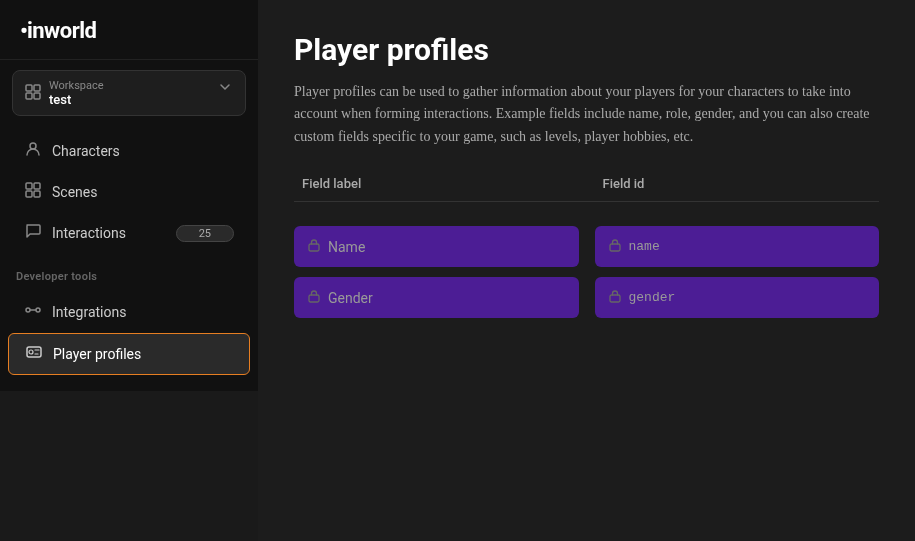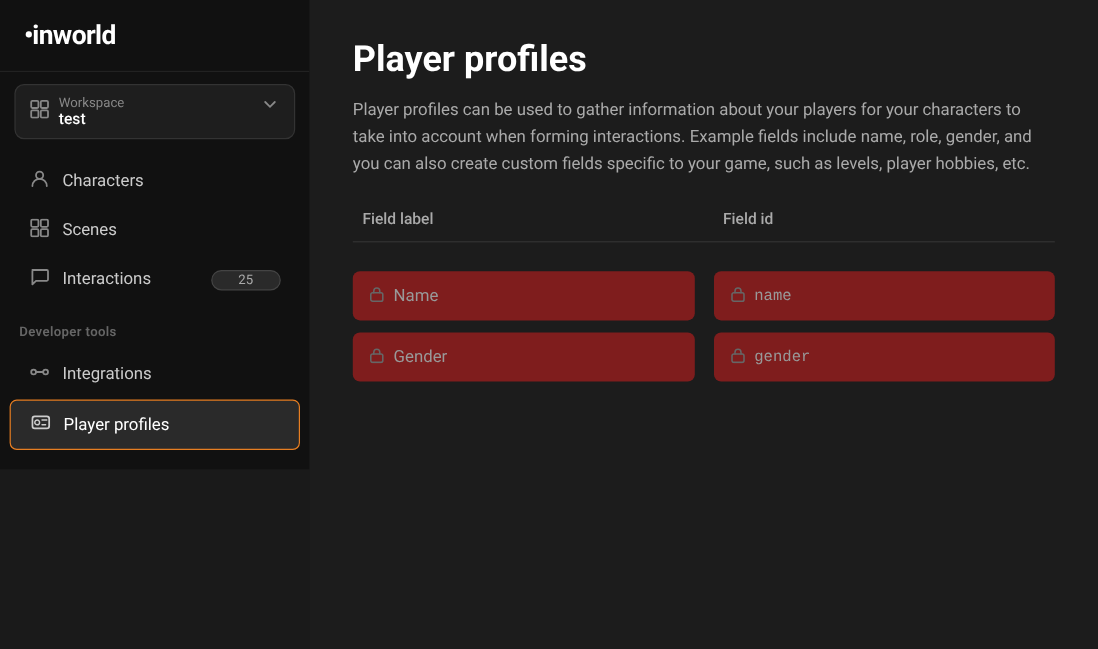--- a/index.html
+++ b/index.html
@@ -141,20 +141,21 @@
       font-weight: 700;
       margin-bottom: 14px;
     }
 
     .page-description {
       color: #aaaaaa;
       font-size: 14px;
       line-height: 1.6;
       margin-bottom: 28px;
       max-width: 620px;
+      font-family: Liberation Serif, serif;
     }
 
     .table-container {
       width: 100%;
     }
 
     .table-header {
       display: grid;
       grid-template-columns: 1fr 1fr;
       gap: 16px;
@@ -171,21 +172,21 @@
     }
 
     .table-row {
       display: grid;
       grid-template-columns: 1fr 1fr;
       gap: 16px;
       margin-bottom: 10px;
     }
 
     .table-cell {
-      background: #7f1d1d;
+      background: #4c1d95;
       border-radius: 6px;
       padding: 12px 14px;
       display: flex;
       align-items: center;
       gap: 8px;
     }
 
     .lock-icon {
       color: #666;
       font-size: 12px;

